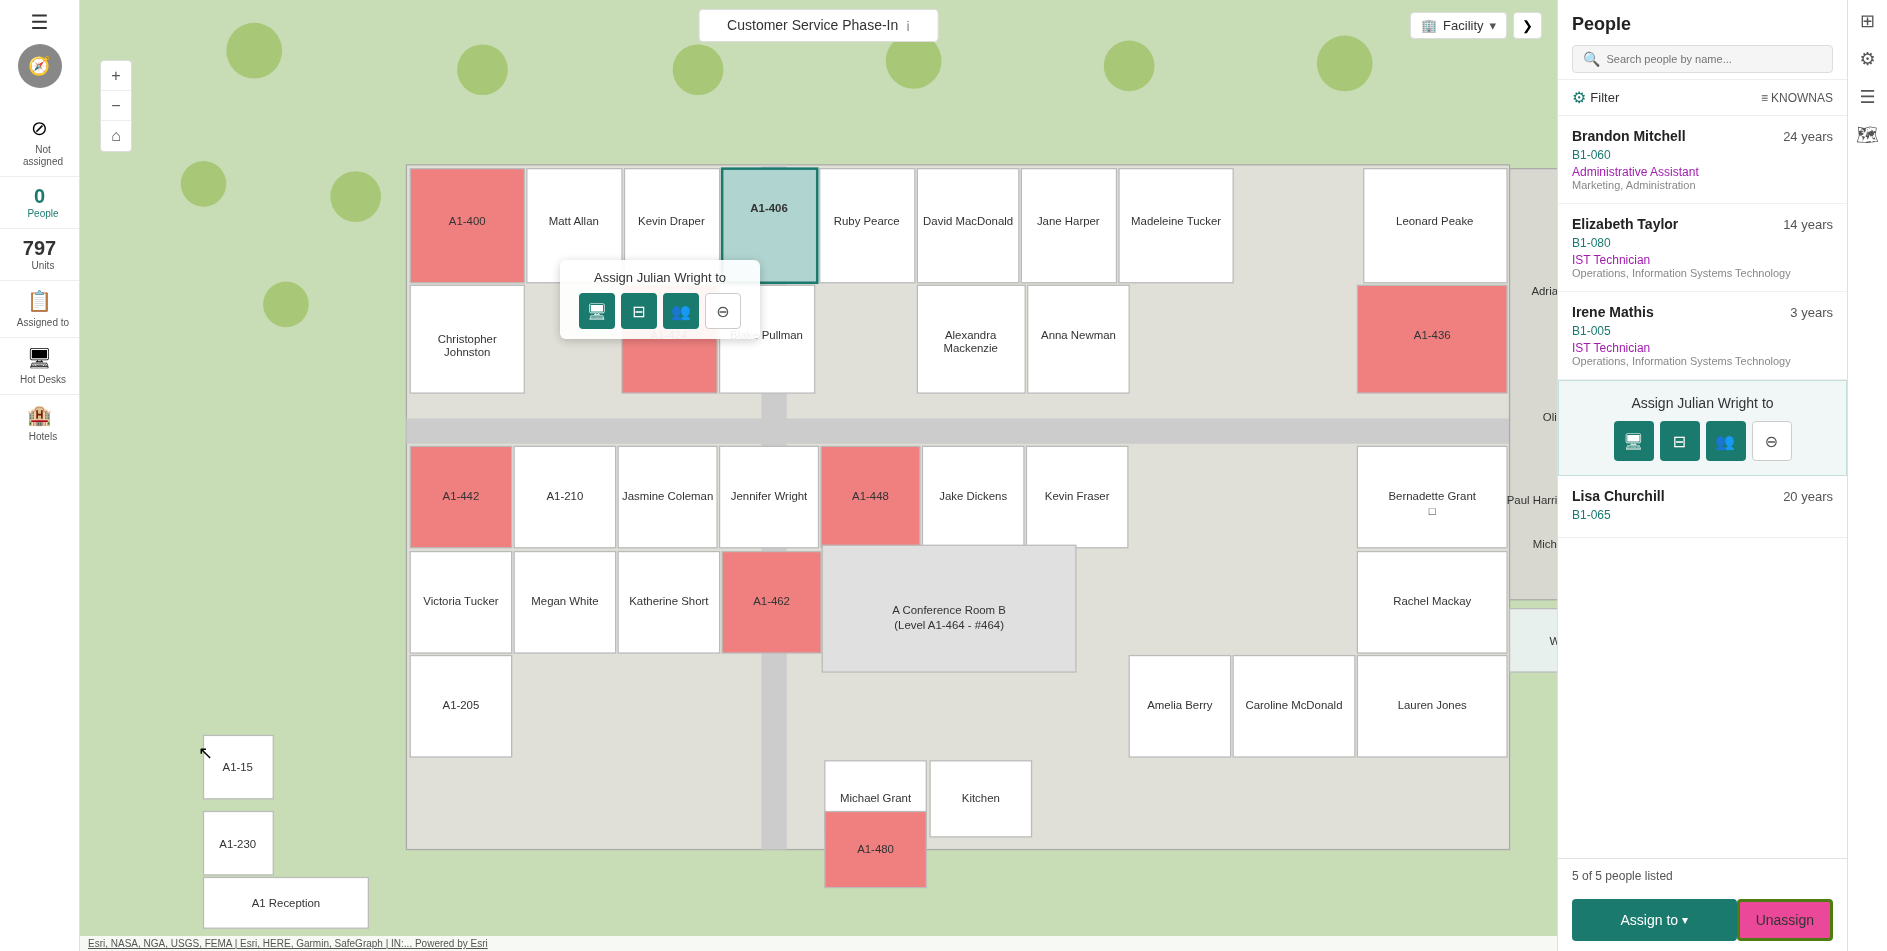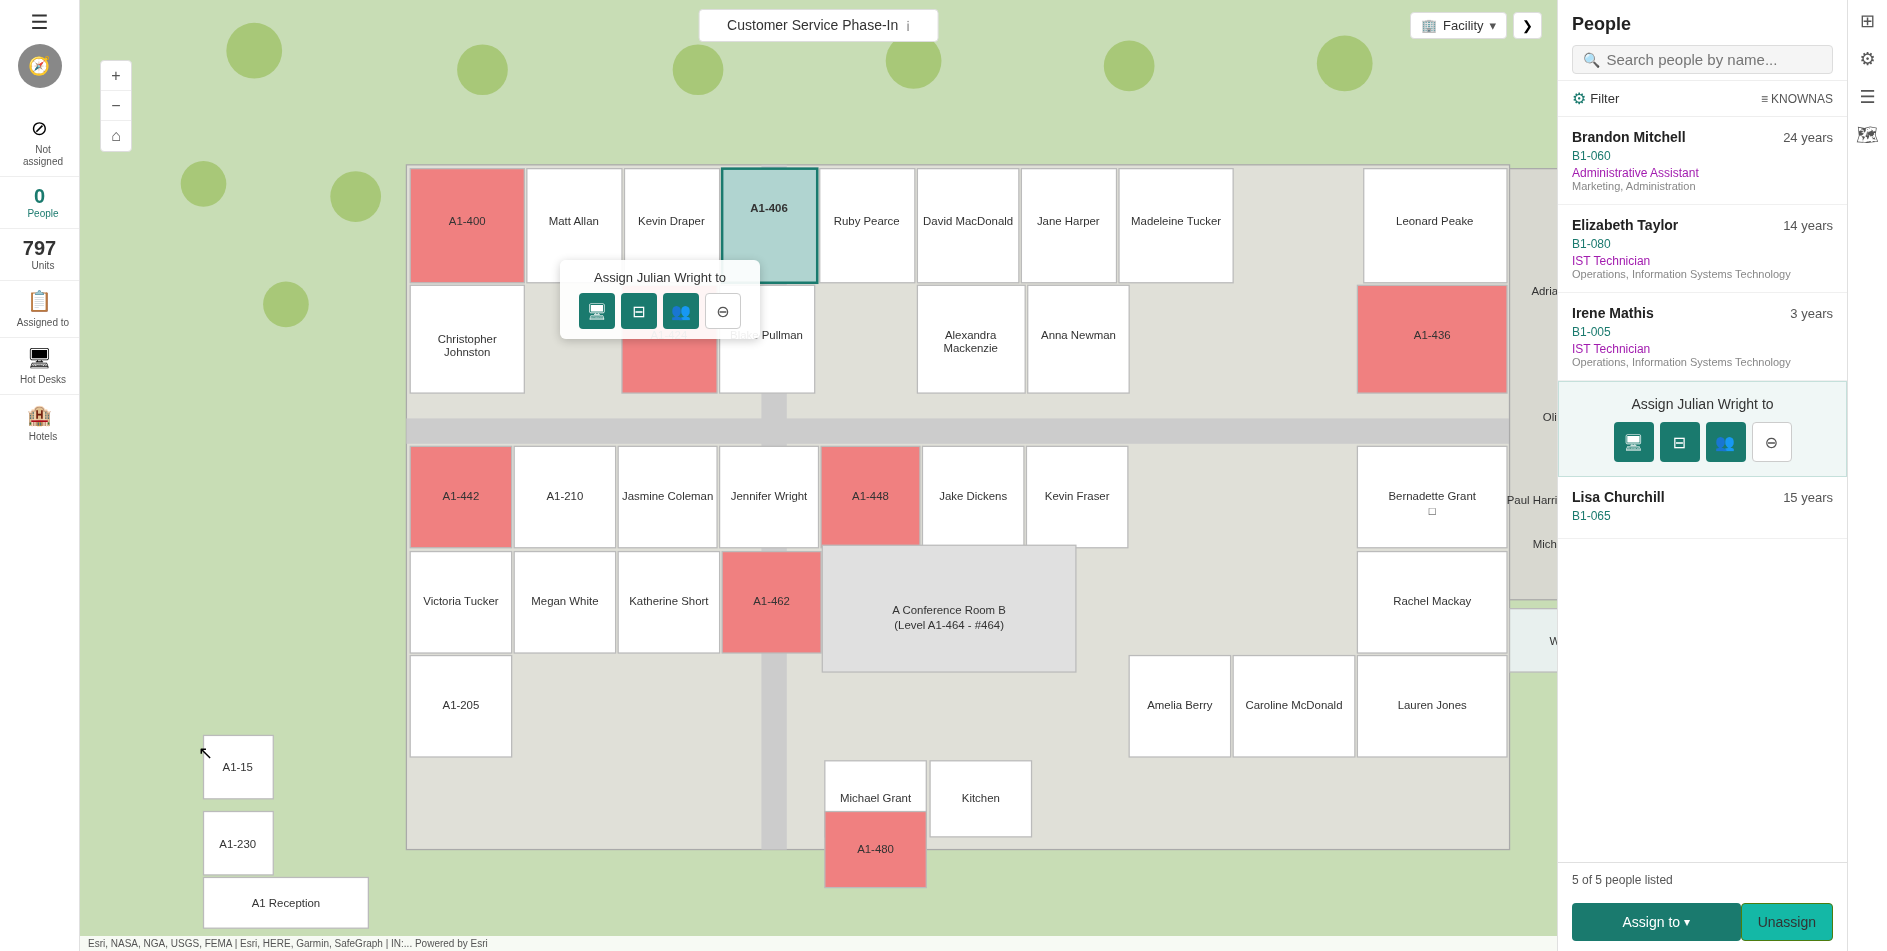--- a/index.html
+++ b/index.html
@@ -173,20 +173,21 @@
     
     .attribution {
       position: absolute;
       bottom: 0; left: 0; right: 0;
       background: rgba(255,255,255,0.85);
       font-size: 10px;
       color: #555;
       padding: 2px 8px;
       white-space: nowrap;
       overflow: hidden;
+      text-decoration: underline;
     }
 
     
     .cursor-icon {
       position: absolute;
       top: 742px; left: 118px;
       font-size: 18px;
       z-index: 10;
     }
 
@@ -216,21 +217,21 @@
       background: #f5f5f5;
       border: 1px solid #ddd;
       border-radius: 4px;
       padding: 5px 10px;
       gap: 6px;
     }
     .search-box input {
       border: none;
       background: transparent;
       outline: none;
-      font-size: 15px;
+      font-size: 11px;
       color: #555;
       width: 100%;
     }
     .search-icon { color: #888; font-size: 14px; }
 
     .filter-bar {
       display: flex;
       align-items: center;
       justify-content: space-between;
       padding: 8px 14px;
@@ -323,23 +324,23 @@
       border: none;
       border-radius: 4px;
       padding: 10px;
       font-size: 14px;
       cursor: pointer;
       display: flex; align-items: center; justify-content: center;
       gap: 4px;
     }
     .assign-to-btn .chevron { font-size: 12px; }
     .unassign-btn {
-      background: #14b8a6;
+      background: #ec4899;
       color: #333;
-      border: 1px solid #4d7c0f;
+      border: 3px solid #4d7c0f;
       border-radius: 4px;
       padding: 10px 16px;
       font-size: 14px;
       cursor: pointer;
     }
 
     
     .far-right {
       width: 40px;
       background: #fff;
@@ -653,21 +654,21 @@
         <button class="ac-btn" title="Assign to desk">🖥</button>
         <button class="ac-btn" title="Assign to table">⊟</button>
         <button class="ac-btn" title="Assign to people">👥</button>
         <button class="ac-btn light" title="Remove">⊖</button>
       </div>
     </div>
 
     <div class="person-card">
       <div class="person-header">
         <span class="person-name">Lisa Churchill</span>
-        <span class="person-years">15 years</span>
+        <span class="person-years">20 years</span>
       </div>
       <div class="person-room">B1-065</div>
     </div>
   </div>
 
   <div class="bottom-bar">
     <div class="people-count">5 of 5 people listed</div>
     <div class="bottom-actions">
       <button class="assign-to-btn">
         <span>Assign to</span>

